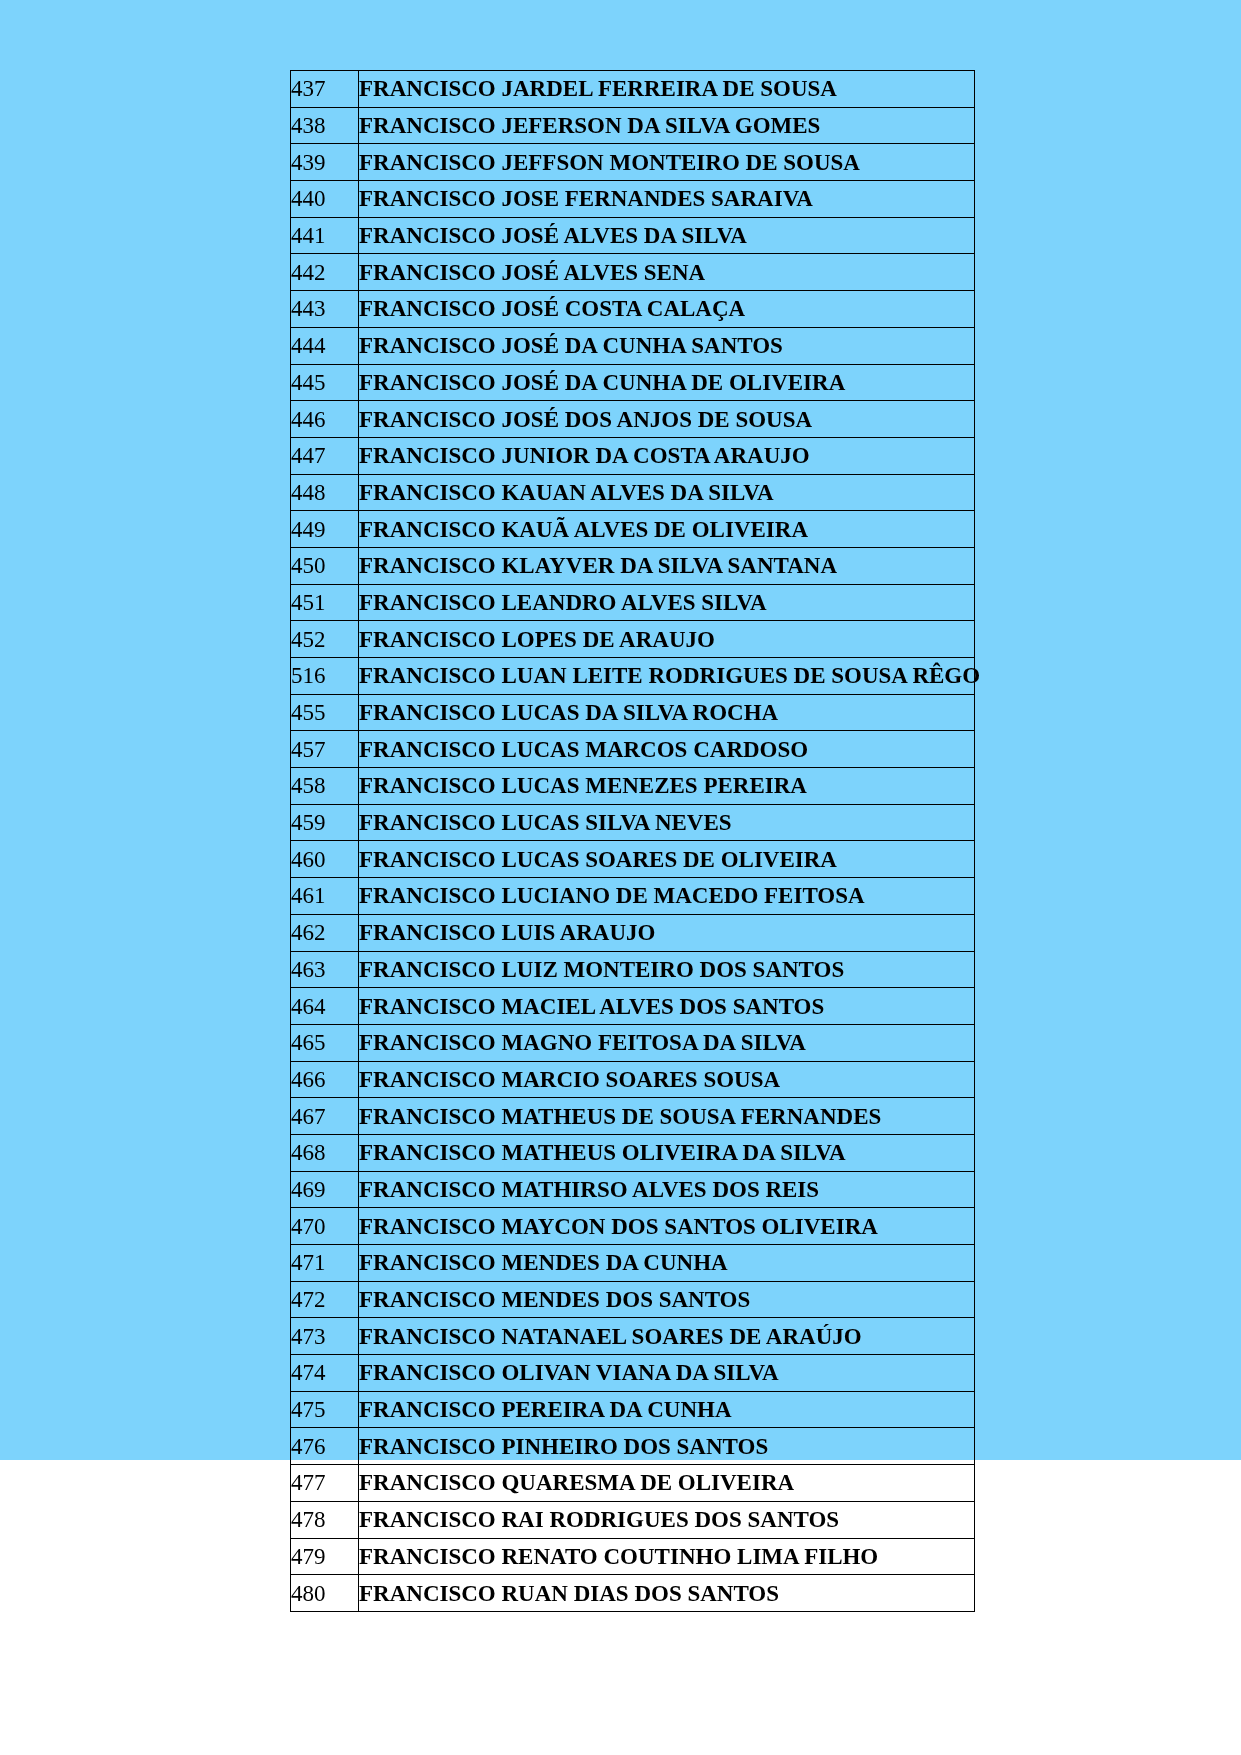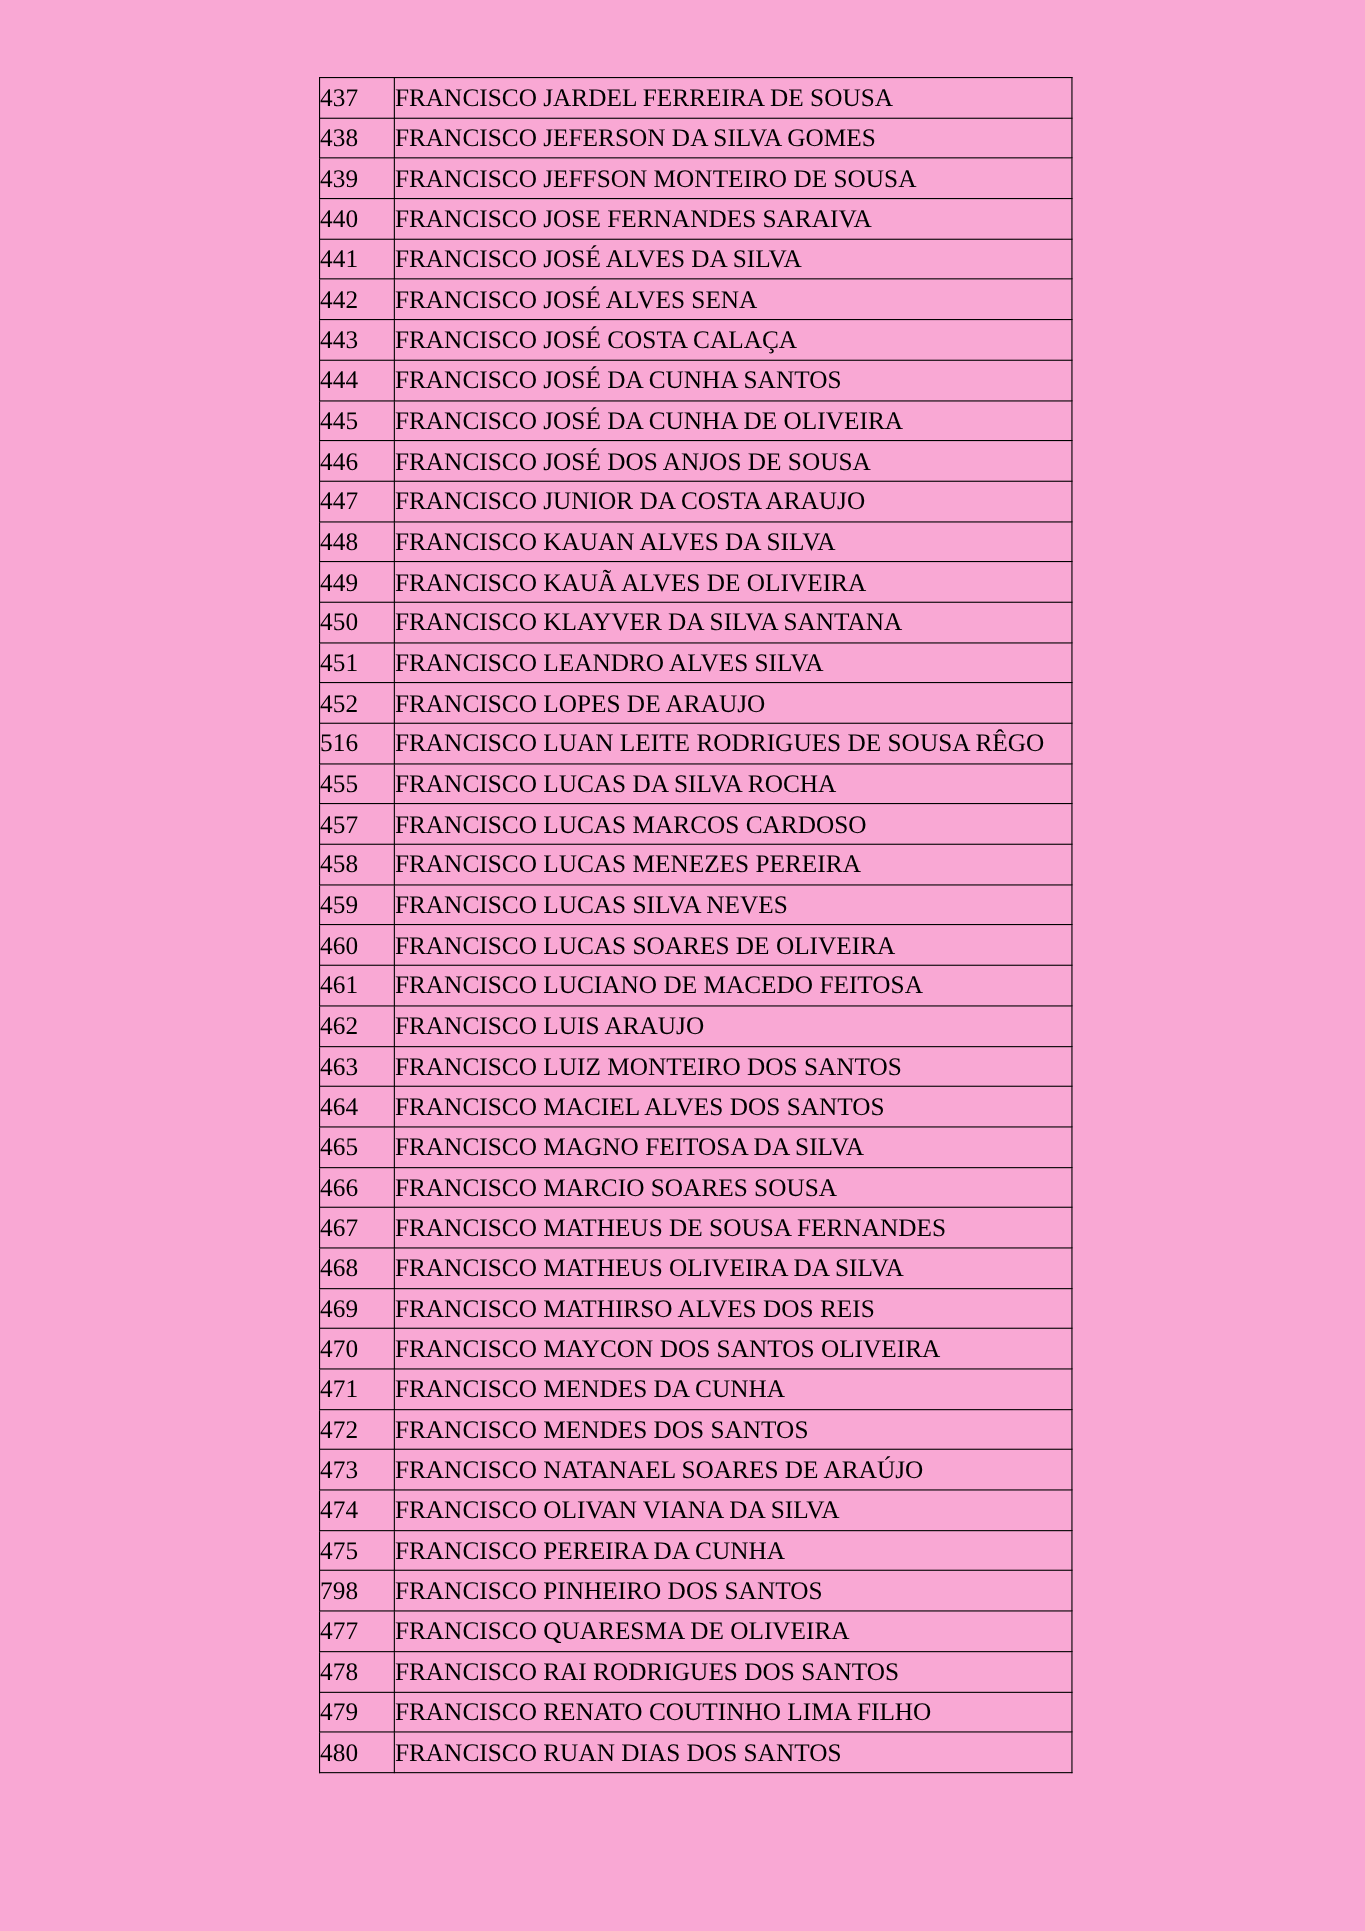--- a/index.html
+++ b/index.html
@@ -12,22 +12,22 @@
     background: #ffffff;
     position: relative;
     overflow: hidden;
     font-family: "Liberation Serif", "DejaVu Serif", serif;
   }
   .page {
     position: absolute;
     left: 0;
     top: 0;
     width: 1241px;
-    height: 1755px;
-    background: #f9a8d4;
+    height: 1460px;
+    background: #7dd3fc;
   }
   table.candidate-table {
     position: absolute;
     left: 290px;
     top: 70px;
     border-collapse: collapse;
     table-layout: fixed;
     width: 682px;
     color: #000000;
   }
@@ -42,20 +42,21 @@
     vertical-align: middle;
     padding: 0;
   }
   td.num-cell {
     width: 67px;
     padding-left: 9px;
   }
   td.name-cell {
     width: 615px;
     padding-left: 7px;
+    font-weight: bold;
   }
 </style>
 </head>
 <body style="background: rgb(255, 255, 255);">
 
 <div class="page">
   <table class="candidate-table" style="color: rgb(0, 0, 0);">
     <tbody>
         <tr>
     <td class="num-cell">437</td>
@@ -199,21 +200,21 @@
   </tr>
         <tr>
     <td class="num-cell">474</td>
     <td class="name-cell">FRANCISCO OLIVAN VIANA DA SILVA</td>
   </tr>
         <tr>
     <td class="num-cell">475</td>
     <td class="name-cell">FRANCISCO PEREIRA DA CUNHA</td>
   </tr>
         <tr>
-    <td class="num-cell">798</td>
+    <td class="num-cell">476</td>
     <td class="name-cell">FRANCISCO PINHEIRO DOS SANTOS</td>
   </tr>
         <tr>
     <td class="num-cell">477</td>
     <td class="name-cell">FRANCISCO QUARESMA DE OLIVEIRA</td>
   </tr>
         <tr>
     <td class="num-cell">478</td>
     <td class="name-cell">FRANCISCO RAI RODRIGUES DOS SANTOS</td>
   </tr>

